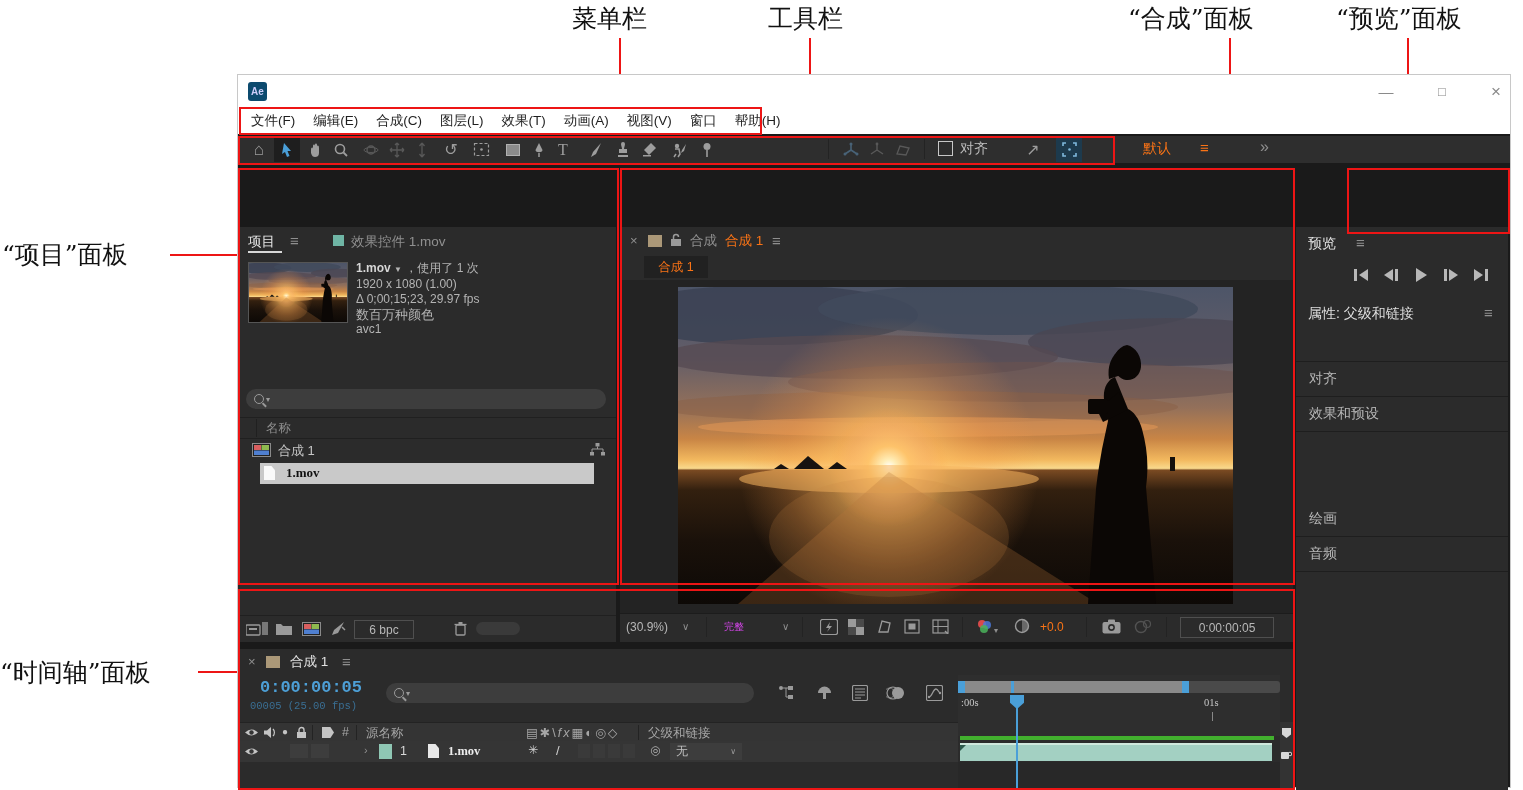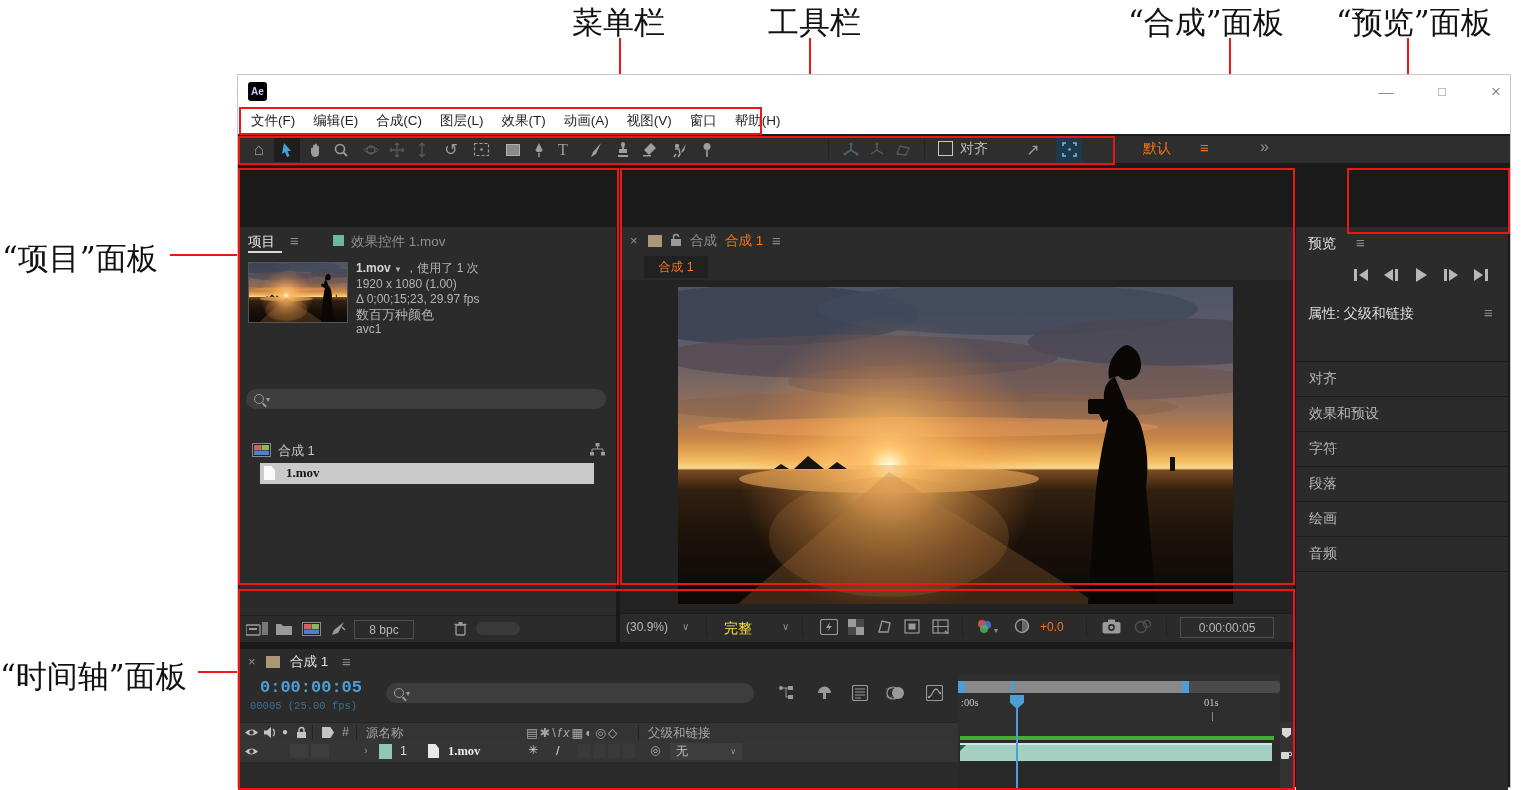--- a/index.html
+++ b/index.html
@@ -1,27 +1,27 @@
 <!DOCTYPE html>
 <html><head>
 <meta charset="utf-8">
 <style>
   html,body{margin:0;padding:0;background:#fff;}
   body{font-family:"Liberation Sans","DejaVu Sans",sans-serif;}
   .canvas{position:relative;width:1523px;height:790px;background:#fff;overflow:hidden;}
   .abs{position:absolute;}
   
-  .annl{position:absolute;font-family:"DejaVu Serif","Liberation Serif",serif;font-size:31px;color:#111;white-space:nowrap;}
+  .annl{position:absolute;font-family:"DejaVu Serif","Liberation Serif",serif;font-size:25px;color:#111;white-space:nowrap;}
   .vred{position:absolute;width:2px;background:#ed1515;}
   .hred{position:absolute;height:2px;background:#ed1515;}
   .redbox{position:absolute;border:2px solid #ed1515;pointer-events:none;z-index:40;}
   
   .window{position:absolute;left:238px;top:75px;width:1272px;height:712px;background:#1a1a1a;box-shadow:0 0 0 1px #c8c8c8;}
   .titlebar{position:absolute;left:0;top:0;width:1272px;height:33px;background:#ffffff;}
-  .appicon{position:absolute;left:10px;top:7px;width:19px;height:19px;background:#000000;color:#cdcdfa;font-size:10px;font-weight:bold;border-radius:3px;display:flex;align-items:center;justify-content:center;}
+  .appicon{position:absolute;left:10px;top:7px;width:19px;height:19px;background:#0c4a6e;color:#cdcdfa;font-size:10px;font-weight:bold;border-radius:3px;display:flex;align-items:center;justify-content:center;}
   .wtitle{position:absolute;left:38px;top:7px;font-size:14px;color:#5a5a5a;white-space:nowrap;}
   .wctl{position:absolute;top:4px;width:40px;height:25px;display:flex;align-items:center;justify-content:center;color:#8a8a8a;font-size:15px;}
   .menubar{position:absolute;left:0;top:33px;width:1272px;height:26px;background:#ffffff;display:flex;align-items:center;padding-left:4px;box-sizing:border-box;}
   .menu-item{padding:0 9px;font-size:13.5px;color:#1f1f1f;white-space:nowrap;}
   
   .appbody{position:absolute;left:0;top:59px;width:1272px;height:653px;background:#1a1a1a;}
   .toolbar{position:absolute;left:0;top:2px;width:1272px;height:27px;background:#2e2e2e;}
   .tool{position:absolute;top:1px;width:26px;height:25px;display:flex;align-items:center;justify-content:center;color:#9d9d9d;font-size:15px;}
   .tool.dim{opacity:.38;}
   .tool.pressed{background:#1e1e1e;}
@@ -291,20 +291,24 @@
           <div>Δ 0;00;15;23, 29.97 fps</div>
           <div style="font-size:13px">数百万种颜色</div>
           <div>avc1</div>
         </div>
 
         <div class="search" style="left:8px;top:162px;width:360px">
           <span class="mag"></span>
           <span class="caret9">▾</span>
         </div>
 
+        <div class="abs" style="left:0;top:190px;width:378px;height:20px;border-top:1px solid #202020;border-bottom:1px solid #202020">
+          <span class="abs dimtxt" style="left:28px;top:2px;font-size:12.5px">名称</span>
+          <span class="abs" style="left:18px;top:1px;width:1px;height:18px;background:#202020"></span>
+        </div>
 
         <div class="abs" style="left:0;top:213px;width:378px;height:21px">
           <svg class="abs" style="left:14px;top:3px" width="19" height="14">
               <rect x="0.5" y="0.5" width="18" height="13" fill="#222" stroke="#8a8a8a"></rect>
               <rect x="2" y="2" width="7" height="5" fill="#d85f5f"></rect>
               <rect x="9.5" y="2" width="7.5" height="5" fill="#8fba4f"></rect>
               <rect x="2" y="7.5" width="15" height="4.5" fill="#4f7fd0"></rect>
             </svg>
           <span class="abs" style="left:40px;top:2px;font-size:13px;color:#c6c6c6">合成 1</span>
           <svg class="abs" style="left:352px;top:3px" width="15" height="13">
@@ -333,21 +337,21 @@
               <rect x="0.5" y="0.5" width="18" height="13" fill="#222" stroke="#8a8a8a"></rect>
               <rect x="2" y="2" width="7" height="5" fill="#d85f5f"></rect>
               <rect x="9.5" y="2" width="7.5" height="5" fill="#8fba4f"></rect>
               <rect x="2" y="7.5" width="15" height="4.5" fill="#4f7fd0"></rect>
             </svg>
           <svg class="abs" style="left:92px;top:5px" width="16" height="16">
               <path d="M14,1 L4,9 L2,14 L8,12 Z" fill="#9a9a9a"></path>
               <path d="M12,6 L15,9" stroke="#9a9a9a" stroke-width="1.5"></path>
             </svg>
           <div class="tc-box" style="left:116px;top:4px;width:58px;height:17px">
-              <span>8 bpc</span>
+              <span>6 bpc</span>
             </div>
           <svg class="abs" style="left:216px;top:5px" width="13" height="15">
               <rect x="2" y="4" width="9" height="10" rx="1" fill="none" stroke="#9a9a9a" stroke-width="1.3"></rect>
               <line x1="0.5" y1="3.5" x2="12.5" y2="3.5" stroke="#9a9a9a" stroke-width="1.3"></line>
               <rect x="4.5" y="1" width="4" height="2" fill="#9a9a9a"></rect>
             </svg>
           <div class="abs" style="left:238px;top:6px;width:44px;height:13px;background:#3a3a3a;border-radius:7px"></div>
         </div>
       </div>
 
@@ -413,21 +417,21 @@
               <path d="M441,105 l-22,18 l6,12 l24,-12 z" fill="#0b0705"></path>
                 <rect x="410" y="112" width="20" height="15" rx="2" fill="#0b0705"></rect>
             </svg>
           </div>
         </div>
 
         <div class="abs" style="left:0;top:386px;width:673px;height:27px;border-top:1px solid #1c1c1c">
           <span class="abs" style="left:6px;top:6px;font-size:12px;color:#b8b8b8">(30.9%)</span>
           <span class="abs dimtxt" style="left:62px;top:7px;font-size:10px">∨</span>
           <div class="sep" style="left:86px"></div>
-          <span class="abs" style="left:104px;top:6px;font-size:14px;color:#fde047">完整</span>
+          <span class="abs" style="left:104px;top:6px;font-size:10px;color:#d946ef">完整</span>
           <span class="abs dimtxt" style="left:162px;top:7px;font-size:10px">∨</span>
           <div class="sep" style="left:182px"></div>
           <svg class="abs" style="left:200px;top:5px" width="18" height="16">
               <rect x="0.5" y="0.5" width="17" height="15" rx="2" fill="none" stroke="#9a9a9a" stroke-width="1.2"></rect>
               <path d="M10,3 L6,9 H9 L7,13 L12,7 H9 Z" fill="#9a9a9a"></path>
             </svg>
           <svg class="abs" style="left:228px;top:5px" width="16" height="16">
               <rect x="0" y="0" width="8" height="8" fill="#9a9a9a"></rect>
               <rect x="8" y="8" width="8" height="8" fill="#9a9a9a"></rect>
               <rect x="8" y="0" width="8" height="8" fill="#4a4a4a"></rect>
@@ -501,26 +505,20 @@
             </span>
         </div>
         <div class="abs" style="left:12px;top:78px;font-size:14px;color:#dedede">属性: 父级和链接</div>
         <div class="abs dimtxt" style="left:188px;top:77px;font-size:15px">≡</div>
 
         <div class="rtab" style="top:135px">
             <span>对齐</span>
           </div>
         <div class="rtab" style="top:170px">
             <span>效果和预设</span>
-          </div>
-        <div class="rtab" style="top:205px">
-            <span>字符</span>
-          </div>
-        <div class="rtab" style="top:240px">
-            <span>段落</span>
           </div>
         <div class="rtab" style="top:310px;border-top:none">
             <span>音频</span>
           </div>
         <div class="rtab" style="top:275px">
             <span>绘画</span>
           </div>
         <div class="abs" style="left:0;top:134px;width:212px;height:1px;background:#1e1e1e"></div>
       </div>
 

